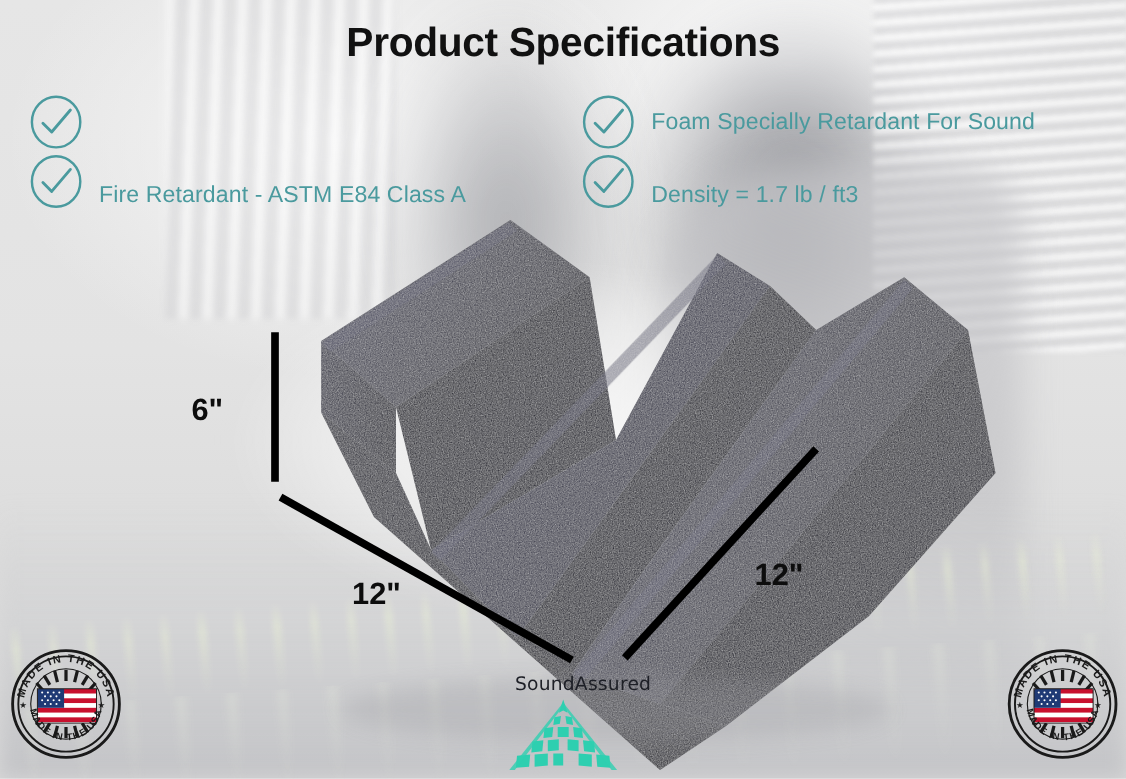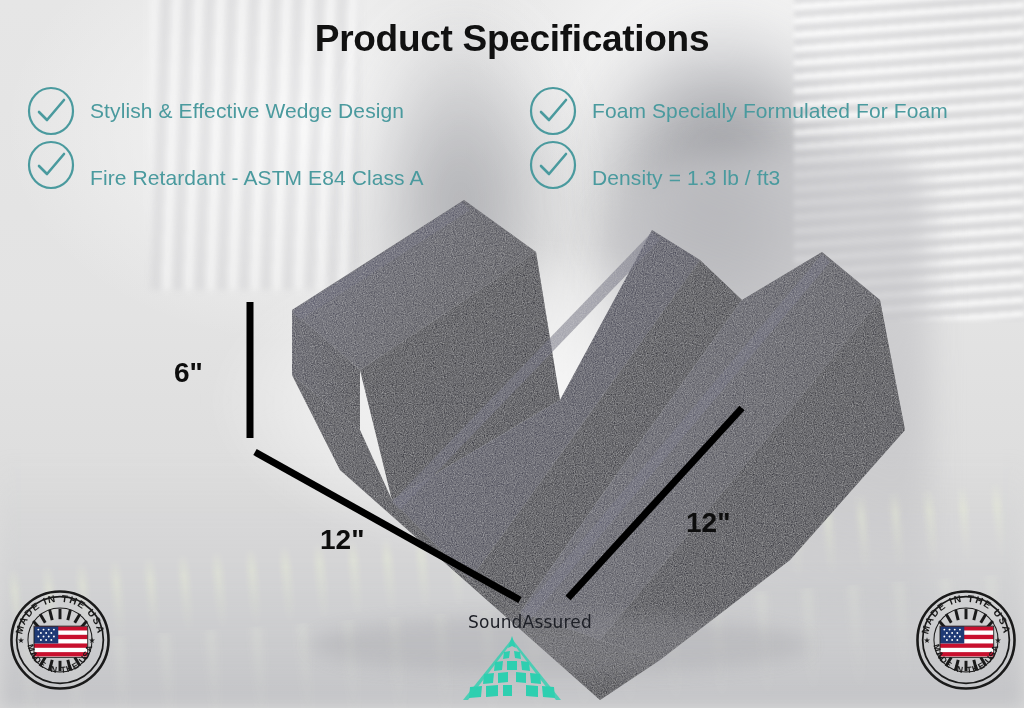--- a/index.html
+++ b/index.html
@@ -194,51 +194,50 @@
 
   <div class="features">
 
     <div class="feature-row c1 r1">
       <span class="check-icon">
         <svg width="50" height="50" viewBox="0 0 50 50">
           <ellipse cx="25" cy="25" rx="22" ry="23" fill="none" stroke="#4a9a9e" stroke-width="2.2"></ellipse>
           <polyline points="13,26 21,34 38,14" fill="none" stroke="#4a9a9e" stroke-width="2.6" stroke-linecap="round" stroke-linejoin="round"></polyline>
         </svg>
       </span>
-      <span class="feature-label">Stylish &amp; Effective Wedge Design</span>
     </div>
 
     <div class="feature-row c1 r2">
       <span class="check-icon">
         <svg width="50" height="50" viewBox="0 0 50 50">
           <ellipse cx="25" cy="25" rx="22" ry="23" fill="none" stroke="#4a9a9e" stroke-width="2.2"></ellipse>
           <polyline points="13,26 21,34 38,14" fill="none" stroke="#4a9a9e" stroke-width="2.6" stroke-linecap="round" stroke-linejoin="round"></polyline>
         </svg>
       </span>
       <span class="feature-label">Fire Retardant - ASTM E84 Class A</span>
     </div>
 
     <div class="feature-row c2 r1">
       <span class="check-icon">
         <svg width="50" height="50" viewBox="0 0 50 50">
           <ellipse cx="25" cy="25" rx="22" ry="23" fill="none" stroke="#4a9a9e" stroke-width="2.2"></ellipse>
           <polyline points="13,26 21,34 38,14" fill="none" stroke="#4a9a9e" stroke-width="2.6" stroke-linecap="round" stroke-linejoin="round"></polyline>
         </svg>
       </span>
-      <span class="feature-label">Foam Specially Formulated For Foam</span>
+      <span class="feature-label">Foam Specially Retardant For Sound</span>
     </div>
 
     <div class="feature-row c2 r2">
       <span class="check-icon">
         <svg width="50" height="50" viewBox="0 0 50 50">
           <ellipse cx="25" cy="25" rx="22" ry="23" fill="none" stroke="#4a9a9e" stroke-width="2.2"></ellipse>
           <polyline points="13,26 21,34 38,14" fill="none" stroke="#4a9a9e" stroke-width="2.6" stroke-linecap="round" stroke-linejoin="round"></polyline>
         </svg>
       </span>
-      <span class="feature-label">Density = 1.3 lb / ft3</span>
+      <span class="feature-label">Density = 1.7 lb / ft3</span>
     </div>
 
   </div>
 
   <div class="product">
     <svg width="1024" height="708" viewBox="0 0 1024 708">
       <defs>
 
         <filter id="speckle" x="-10%" y="-10%" width="120%" height="120%">
           <feTurbulence type="fractalNoise" baseFrequency="0.9" numOctaves="3" seed="7" result="n"></feTurbulence>

